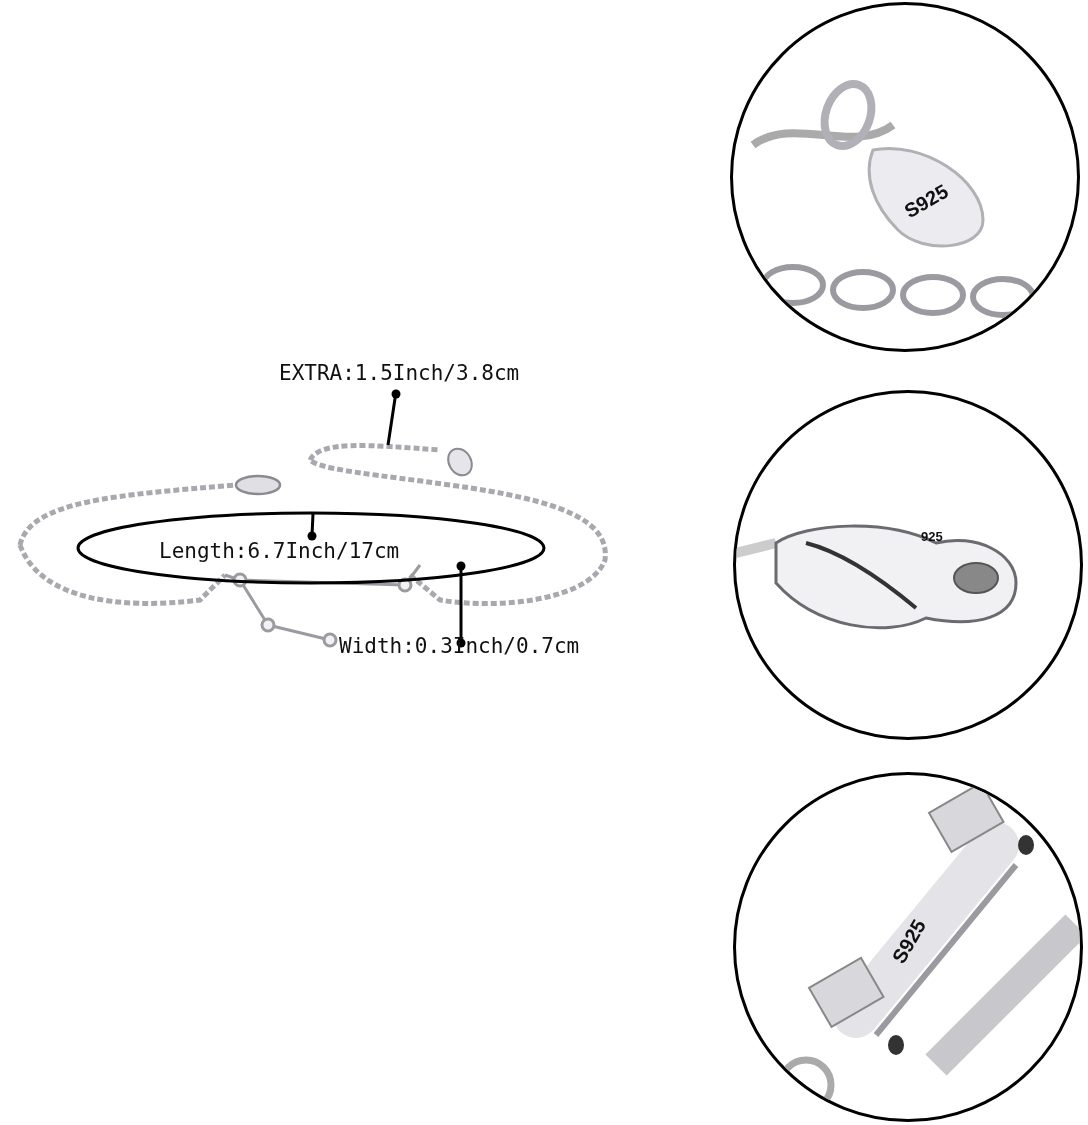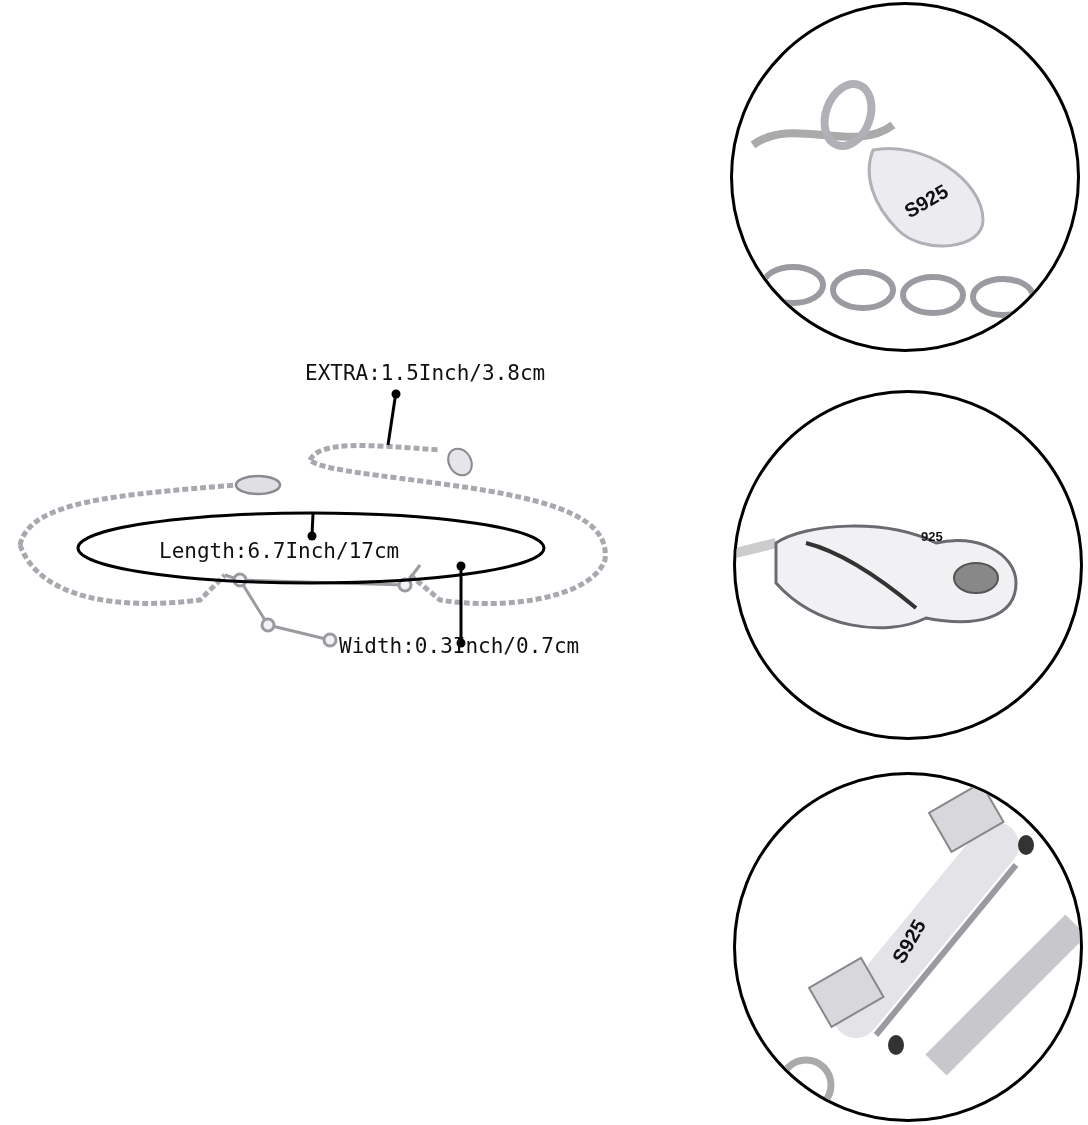--- a/index.html
+++ b/index.html
@@ -51,21 +51,21 @@
   <circle cx="396" cy="394" r="4.5" fill="#000"></circle>
 
   <line x1="313" y1="514" x2="312" y2="535" stroke="#000" stroke-width="3"></line>
   <circle cx="312" cy="536" r="4.5" fill="#000"></circle>
 
   <line x1="461" y1="566" x2="461" y2="643" stroke="#000" stroke-width="3"></line>
   <circle cx="461" cy="566" r="4.5" fill="#000"></circle>
   <circle cx="461" cy="643" r="4.5" fill="#000"></circle>
 </svg>
 
-<div class="label" style="left:279px;top:361px;margin-left:26px;">EXTRA:1.5Inch/3.8cm</div>
+<div class="label" style="left:279px;top:361px;">EXTRA:1.5Inch/3.8cm</div>
 <div class="label" style="left:159px;top:539px;">Length:6.7Inch/17cm</div>
 <div class="label" style="left:339px;top:634px;">Width:0.3Inch/0.7cm</div>
 
 <div class="detail" style="left:730px;top:2px;">
   <svg width="350" height="350">
     <path d="M20 140 C60 110,120 150,160 120" fill="none" stroke="#aaa" stroke-width="8"></path>
     <ellipse cx="115" cy="110" rx="22" ry="32" fill="none" stroke="#b0b0b6" stroke-width="8" transform="rotate(20 115 110)"></ellipse>
     <path d="M140 145 C190 135,250 175,250 215 C250 245,190 250,165 225 C140 200,130 170,140 145 Z" fill="#ececf0" stroke="#b0b0b6" stroke-width="3"></path>
     <g stroke="#9a9aa0" stroke-width="6" fill="none">
       <ellipse cx="60" cy="280" rx="30" ry="18"></ellipse>

